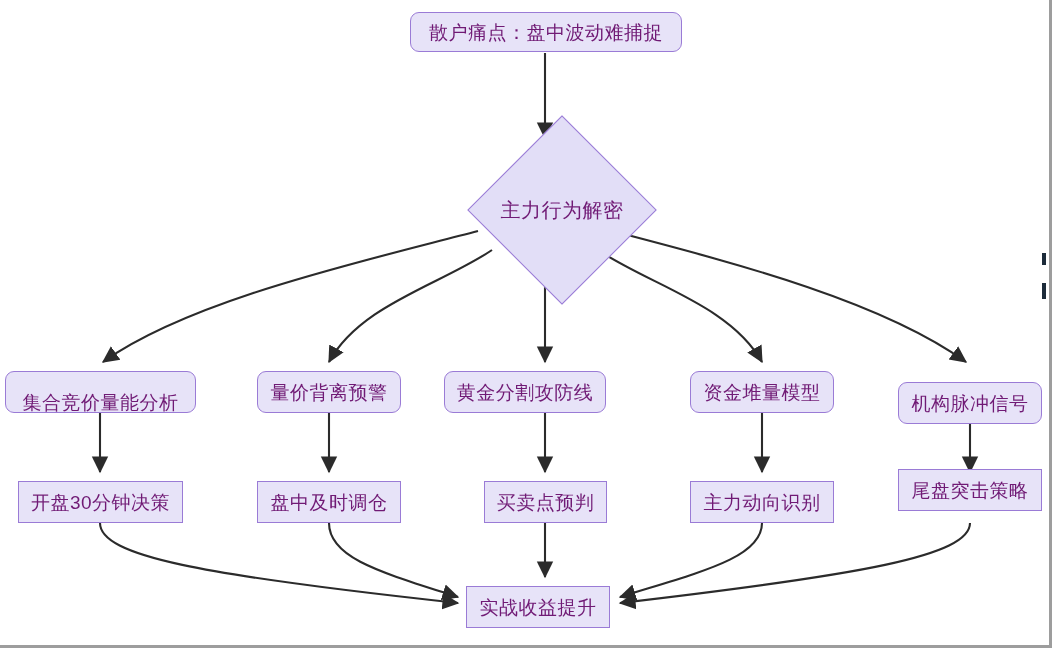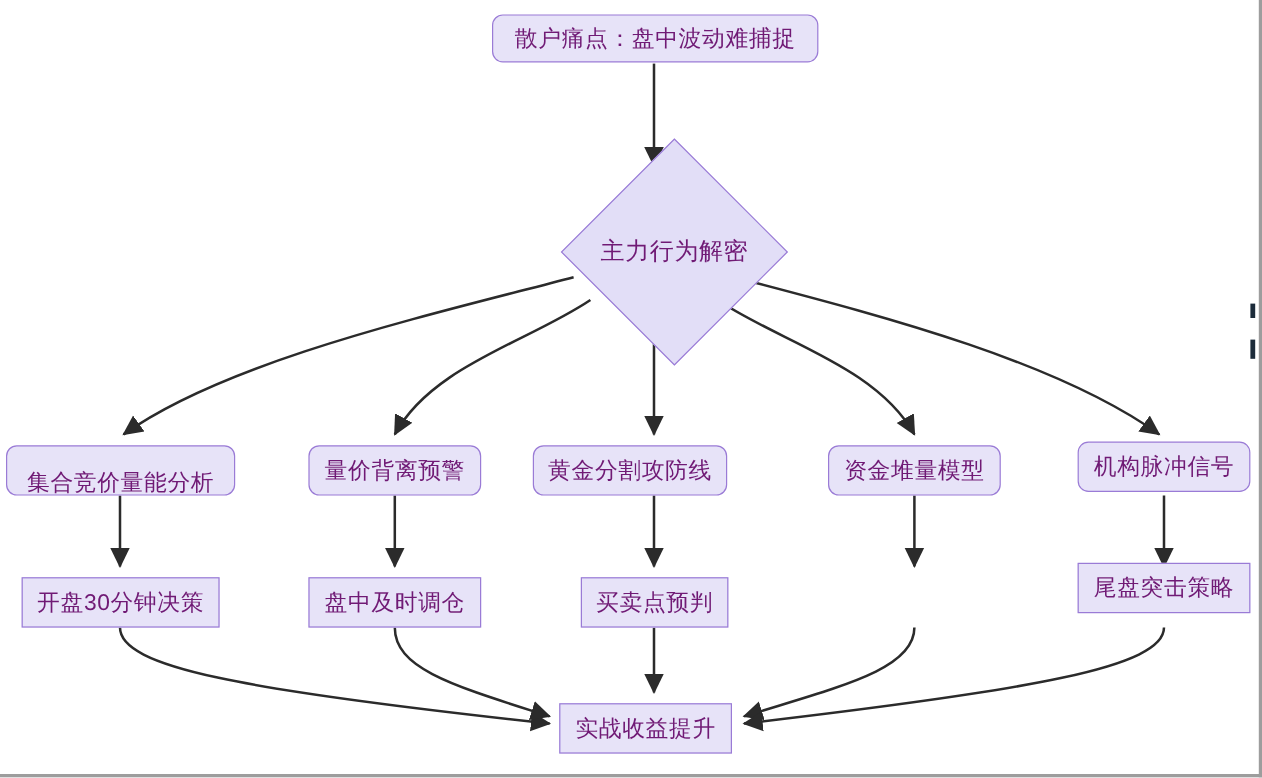--- a/index.html
+++ b/index.html
@@ -122,32 +122,35 @@
   </div>
   <div class="node rounded" style="left:257px; top:371px; width:144px; height:42px;">
     <span>量价背离预警</span>
   </div>
   <div class="node rounded" style="left:444px; top:371px; width:162px; height:42px;">
     <span>黄金分割攻防线</span>
   </div>
   <div class="node rounded" style="left:690px; top:371px; width:144px; height:42px;">
     <span>资金堆量模型</span>
   </div>
-  <div class="node rounded" style="left:898px; top:368px; width:144px; height:42px;">
+  <div class="node rounded" style="left:898px; top:382px; width:144px; height:42px;">
     <span>机构脉冲信号</span>
   </div>
 
   <div class="node sharp" style="left:18px; top:481px; width:165px; height:42px;">
     <span>开盘30分钟决策</span>
   </div>
   <div class="node sharp" style="left:484px; top:481px; width:123px; height:42px;">
     <span>买卖点预判</span>
   </div>
   <div class="node sharp" style="left:257px; top:481px; width:144px; height:42px;">
     <span>盘中及时调仓</span>
+  </div>
+  <div class="node sharp" style="left:690px; top:481px; width:144px; height:42px;">
+    <span>主力动向识别</span>
   </div>
   <div class="node sharp" style="left:898px; top:469px; width:144px; height:42px;">
     <span>尾盘突击策略</span>
   </div>
 
   <div class="node sharp" style="left:466px; top:586px; width:144px; height:42px;">
     <span>实战收益提升</span>
   </div>
 
   <div class="scroll-mark" style="top:253px; height:12px;"></div>

